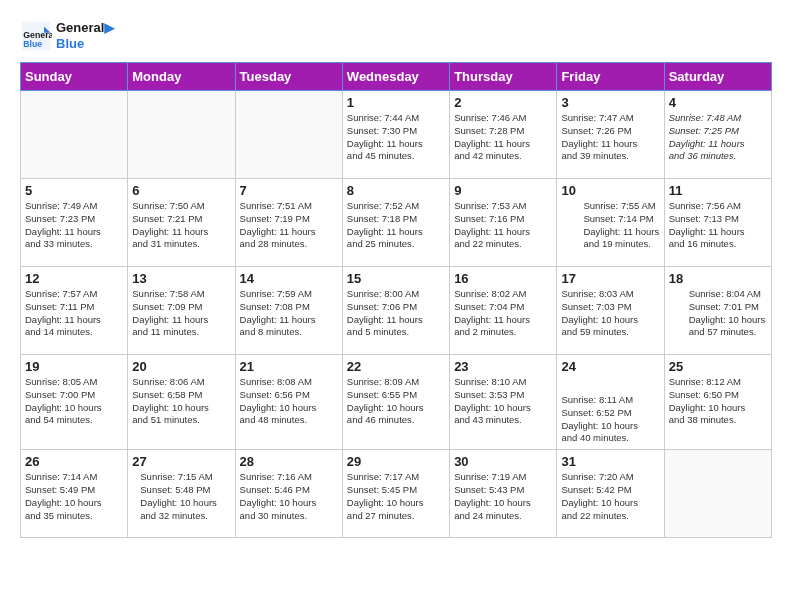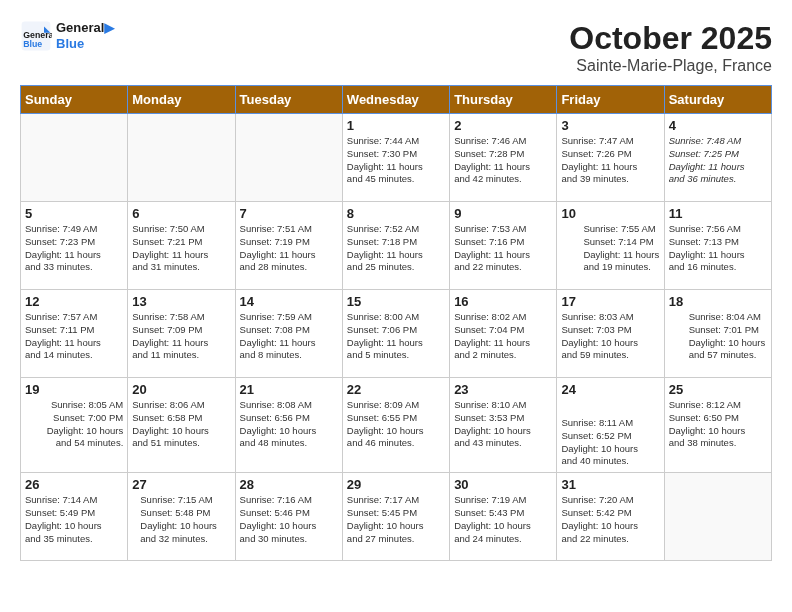--- a/index.html
+++ b/index.html
@@ -36,21 +36,21 @@
     .subtitle {
       font-size: 16px;
       color: #444;
     }
     .calendar {
       width: 100%;
       border-collapse: collapse;
       table-layout: fixed;
     }
     .calendar th {
-      background: #a16207;
+      background: #a21caf;
       color: #fff;
       font-size: 13px;
       font-weight: bold;
       padding: 6px 4px;
       text-align: left;
       border: 1px solid #5a90e0;
     }
     .calendar td {
       vertical-align: top;
       border: 1px solid #ccc;
@@ -86,24 +86,20 @@
       <text x="4" y="34" font-size="11" font-weight="bold" fill="#2a7ae2">Blue</text>
       <polygon points="30,8 38,16 30,16" fill="#2a7ae2"></polygon>
     </svg>
     <div>
       <div style="font-size:13px;font-weight:bold;color:#1a1a1a;line-height:1.2;">
         <span style="color:#1a1a1a;">General</span><span style="color:#2a7ae2;">▶</span>
       </div>
       <div style="font-size:13px;font-weight:bold;color:#2a7ae2;line-height:1.2;">Blue</div>
     </div>
   </div>
-  <div class="title-block">
-    <div class="month-title">October 2025</div>
-    <div class="subtitle">Sainte-Marie-Plage, France</div>
-  </div>
 </div>
 
 <table class="calendar">
   <thead>
     <tr>
     <th>Sunday</th>
         <th>Monday</th>
         <th>Tuesday</th>
         <th>Wednesday</th>
         <th>Thursday</th>
@@ -243,21 +239,21 @@
           <div class="day-num">18</div>
           <div class="cell-text" style="white-space: pre-line; margin-left: 20px;">Sunrise: 8:04 AM
 Sunset: 7:01 PM
 Daylight: 10 hours
 and 57 minutes.</div>
         </td>
       </tr>
       <tr>
         <td>
           <div class="day-num">19</div>
-          <div class="cell-text" style="white-space: pre-line; text-align: right;">Sunrise: 8:05 AM
+          <div class="cell-text" style="white-space: pre-line;">Sunrise: 8:05 AM
 Sunset: 7:00 PM
 Daylight: 10 hours
 and 54 minutes.</div>
         </td>
         <td>
           <div class="day-num">20</div>
           <div class="cell-text" style="white-space: pre-line;">Sunrise: 8:06 AM
 Sunset: 6:58 PM
 Daylight: 10 hours
 and 51 minutes.</div>

